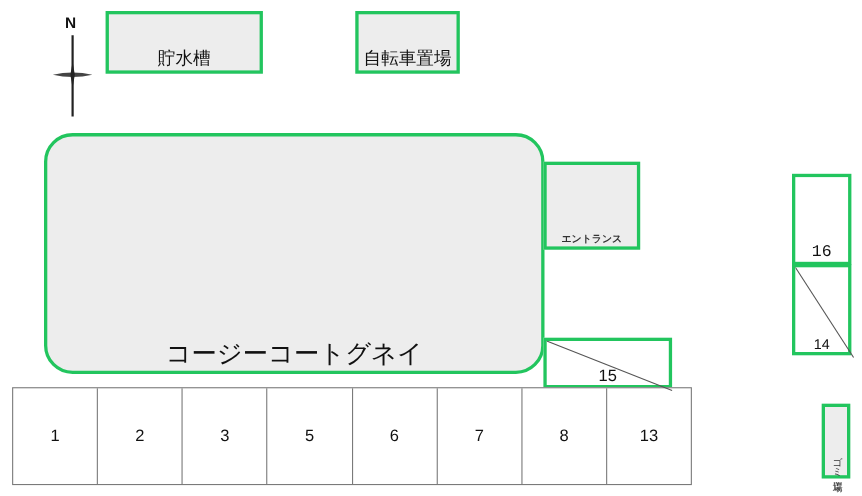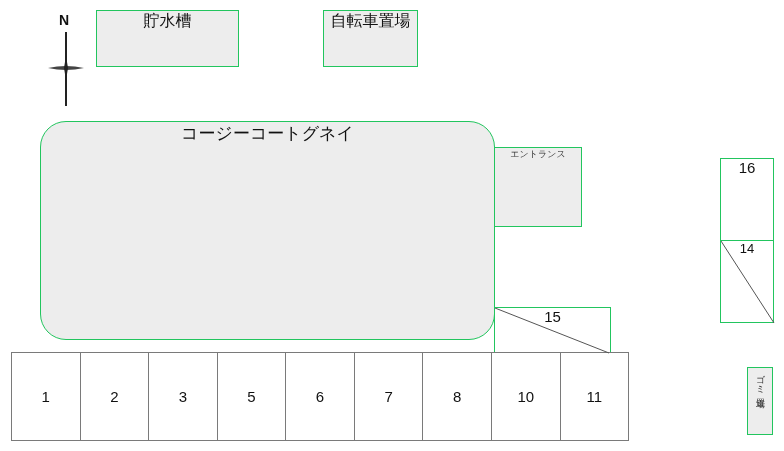--- a/index.html
+++ b/index.html
@@ -4,22 +4,22 @@
   <style>
     html, body { margin: 0; padding: 0; }
     body {
       width: 784px; height: 451px; position: relative; overflow: hidden;
       background: #ffffff;
       font-family: "DejaVu Sans", "Liberation Sans", sans-serif;
       color: #111;
     }
     .box {
       position: absolute; box-sizing: border-box;
-      border: 1px solid #22c55e;
-      display: flex; align-items: flex-start; justify-content: center;
+      border: 3px solid #22c55e;
+      display: flex; align-items: flex-end; justify-content: center;
     }
     .gray { background: #ededed; }
     .white { background: #ffffff; }
     .lbl { position: relative; z-index: 2; white-space: nowrap; }
     .compass { position: absolute; left: 44px; top: 12px; width: 44px; height: 96px; }
     .compass .n {
       position: absolute; left: 15px; top: 0; font-weight: bold; font-size: 14px;
       font-family: "Liberation Sans", sans-serif;
     }
     .parking-row {
@@ -49,25 +49,25 @@
 </div>
 
 <div class="box gray" style="left:96px;top:10px;width:143px;height:57px;font-size:16px;">
   <span class="lbl">貯水槽</span>
 </div>
 
 <div class="box gray" style="left:323px;top:10px;width:95px;height:57px;font-size:16px;">
   <span class="lbl">自転車置場</span>
 </div>
 
-<div class="box gray" style="left:40px;top:121px;width:455px;height:219px;font-size:17px;border-radius:26px;">
+<div class="box gray" style="left:40px;top:121px;width:455px;height:219px;font-size:23px;border-radius:26px;">
   <span class="lbl">コージーコートグネイ</span>
 </div>
 
-<div class="box gray" style="left:494px;top:147px;width:88px;height:80px;font-size:9px;color:#333;">
+<div class="box gray" style="left:494px;top:147px;width:88px;height:80px;font-size:9px;color:#333;font-weight:bold;">
   <span class="lbl">エントランス</span>
 </div>
 
 <div class="box white" style="left:494px;top:307px;width:117px;height:46px;font-family:'Liberation Sans',sans-serif;font-size:15px;">
   <svg class="diag" width="115" height="46">
     <line x1="0" y1="0" x2="114" y2="45" stroke="#555" stroke-width="1"></line>
   </svg>
   <span class="lbl" style="margin-left:ProductLabel;margin-left:Upx;">15</span>
 </div>
 
@@ -87,28 +87,25 @@
   <div class="cell">
       <span>6</span>
     </div>
   <div class="cell">
       <span>7</span>
     </div>
   <div class="cell">
       <span>8</span>
     </div>
   <div class="cell">
-      <span>10</span>
-    </div>
-  <div class="cell">
-      <span>11</span>
+      <span>13</span>
     </div>
 </div>
 
-<div class="box white" style="left:720px;top:158px;width:54px;height:83px;font-family:Liberation Sans, sans-serif;font-size:15px;">
+<div class="box white" style="left:720px;top:158px;width:54px;height:83px;font-family:Liberation Mono, monospace;font-size:15px;">
   <span class="lbl">16</span>
 </div>
 
 <div class="box white" style="left:720px;top:240px;width:54px;height:83px;font-family:'Liberation Sans',sans-serif;font-size:13px;">
   <svg class="diag" width="54" height="83">
     <line x1="0" y1="0" x2="53" y2="82" stroke="#555" stroke-width="1"></line>
   </svg>
   <span class="lbl">14</span>
 </div>
 

